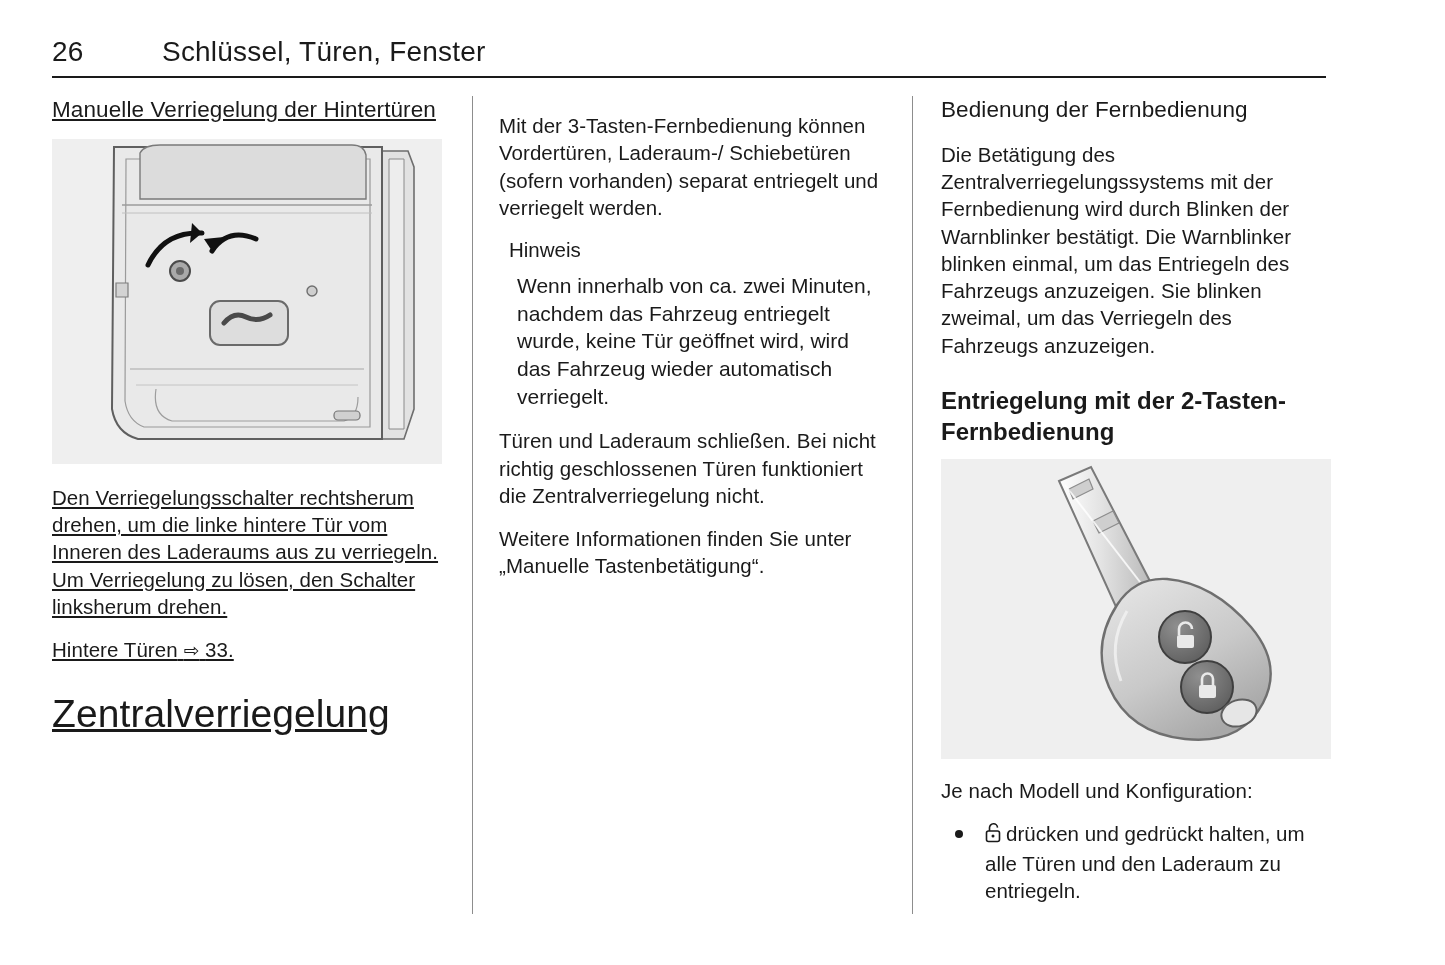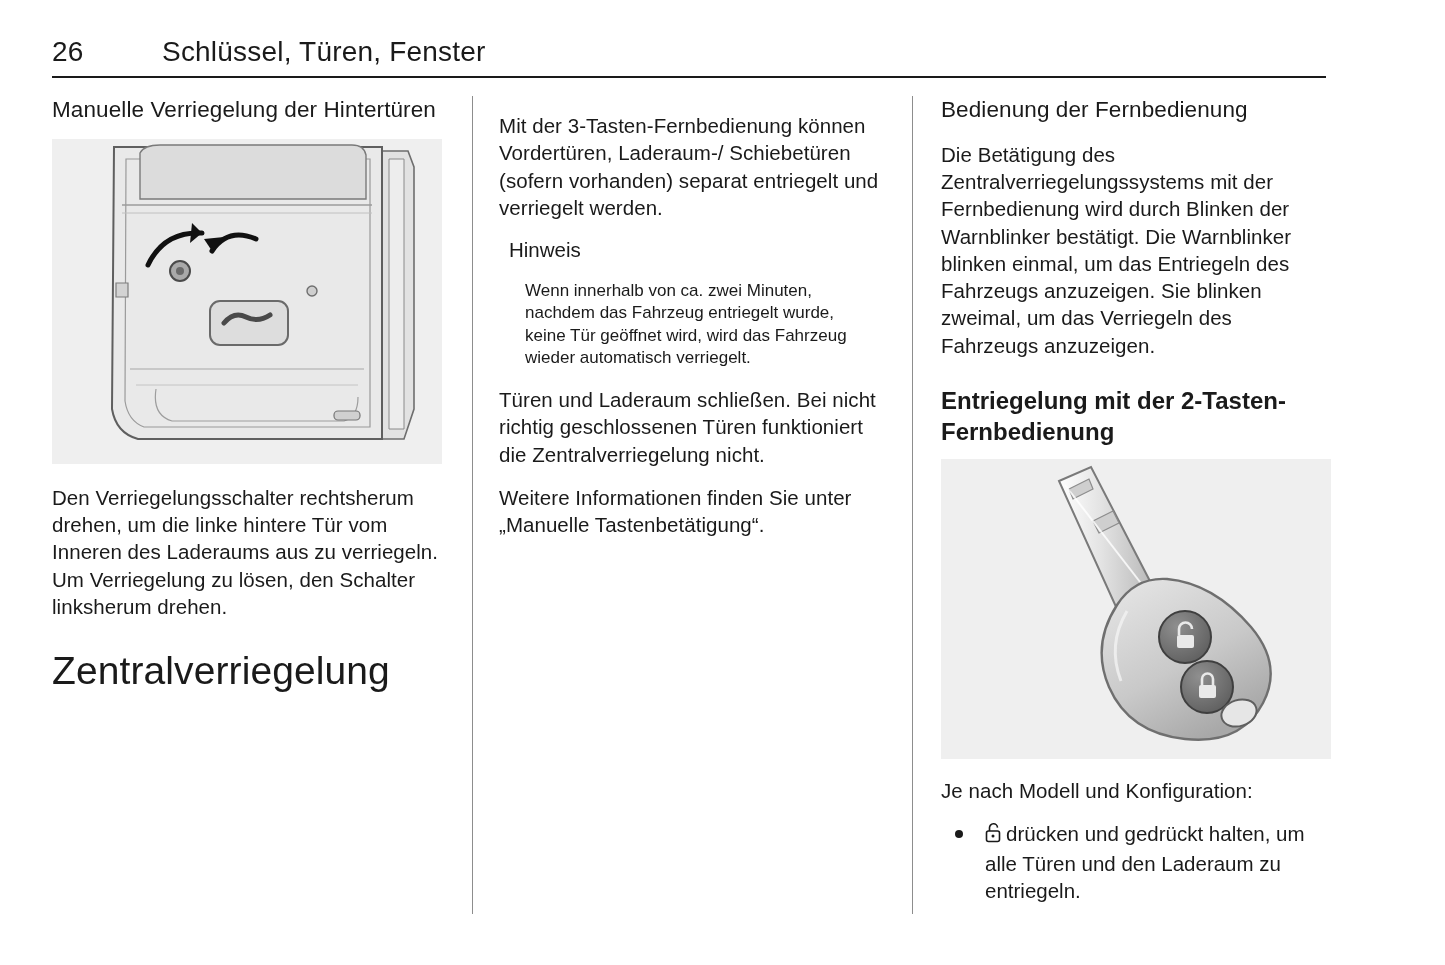--- a/index.html
+++ b/index.html
@@ -48,21 +48,21 @@
     left: 52px;
     top: 96px;
     width: 1280px;
     height: 818px;
     display: flex;
   }
   .col {
     box-sizing: border-box;
     position: relative;
   }
-  .col-1 { width: 420px; padding-right: 32px; }
+  .col-1 { width: 420px; padding-right: 32px; text-decoration: underline; }
   .col-2 { width: 440px; padding-left: 26px; padding-right: 30px; border-left: 1px solid #8d8d8d; }
   .col-3 { width: 420px; padding-left: 28px; border-left: 1px solid #8d8d8d; }
 
   h2.section-title {
     font-size: 22.5px;
     font-weight: 400;
     line-height: 1.28;
     margin: 0 0 14px 0;
     letter-spacing: 0.1px;
   }
@@ -89,23 +89,23 @@
 
   .note-block {
     margin: 0 0 16px 10px;
   }
   .note-title {
     font-size: 20.5px;
     margin: 0 0 3px 0;
     line-height: 1.3;
   }
   .note-text {
-    font-size: 17px;
+    font-size: 21px;
     line-height: 1.33;
-    margin: 16px;
+    margin: 8px;
   }
   .bullet-list {
     list-style: none;
     margin: 12px 0 0 0;
     padding: 0;
   }
   .bullet-list li {
     position: relative;
     padding-left: 44px;
     font-size: 20.5px;
@@ -201,20 +201,25 @@
           <path d="M104 250 Q100 276 120 282 L292 282 Q306 278 306 258" fill="none" stroke="#9d9d9d" stroke-width="1.2"></path>
 
           <path d="M64 144 L76 144 L76 158 L64 158 Z" fill="#d3d3d3" stroke="#7d7d7d" stroke-width="1.2"></path>
 
           <rect x="282" y="272" width="26" height="9" rx="4" fill="#d0d0d0" stroke="#767676" stroke-width="1.2"></rect>
         </svg>
       </div>
 
       <p class="body">Den Verriegelungsschalter rechtsherum drehen, um die linke hintere Tür vom Inneren des Laderaums aus zu verriegeln. Um Verriegelung zu lösen, den Schalter linksherum drehen.</p>
 
+      <p class="body">
+        <span>Hintere Türen</span>
+        <span class="arrow-ref">⇨</span>
+        <span>33.</span>
+      </p>
 
       <h1 class="big-title">Zentralverriegelung</h1>
 
     </div>
 
     <div class="col col-2">
       <p class="body">Mit der 3-Tasten-Fernbedienung können Vordertüren, Laderaum-/ Schiebetüren (sofern vorhanden) separat entriegelt und verriegelt werden.</p>
 
       <div class="note-block">
         <div class="note-title">Hinweis</div>

